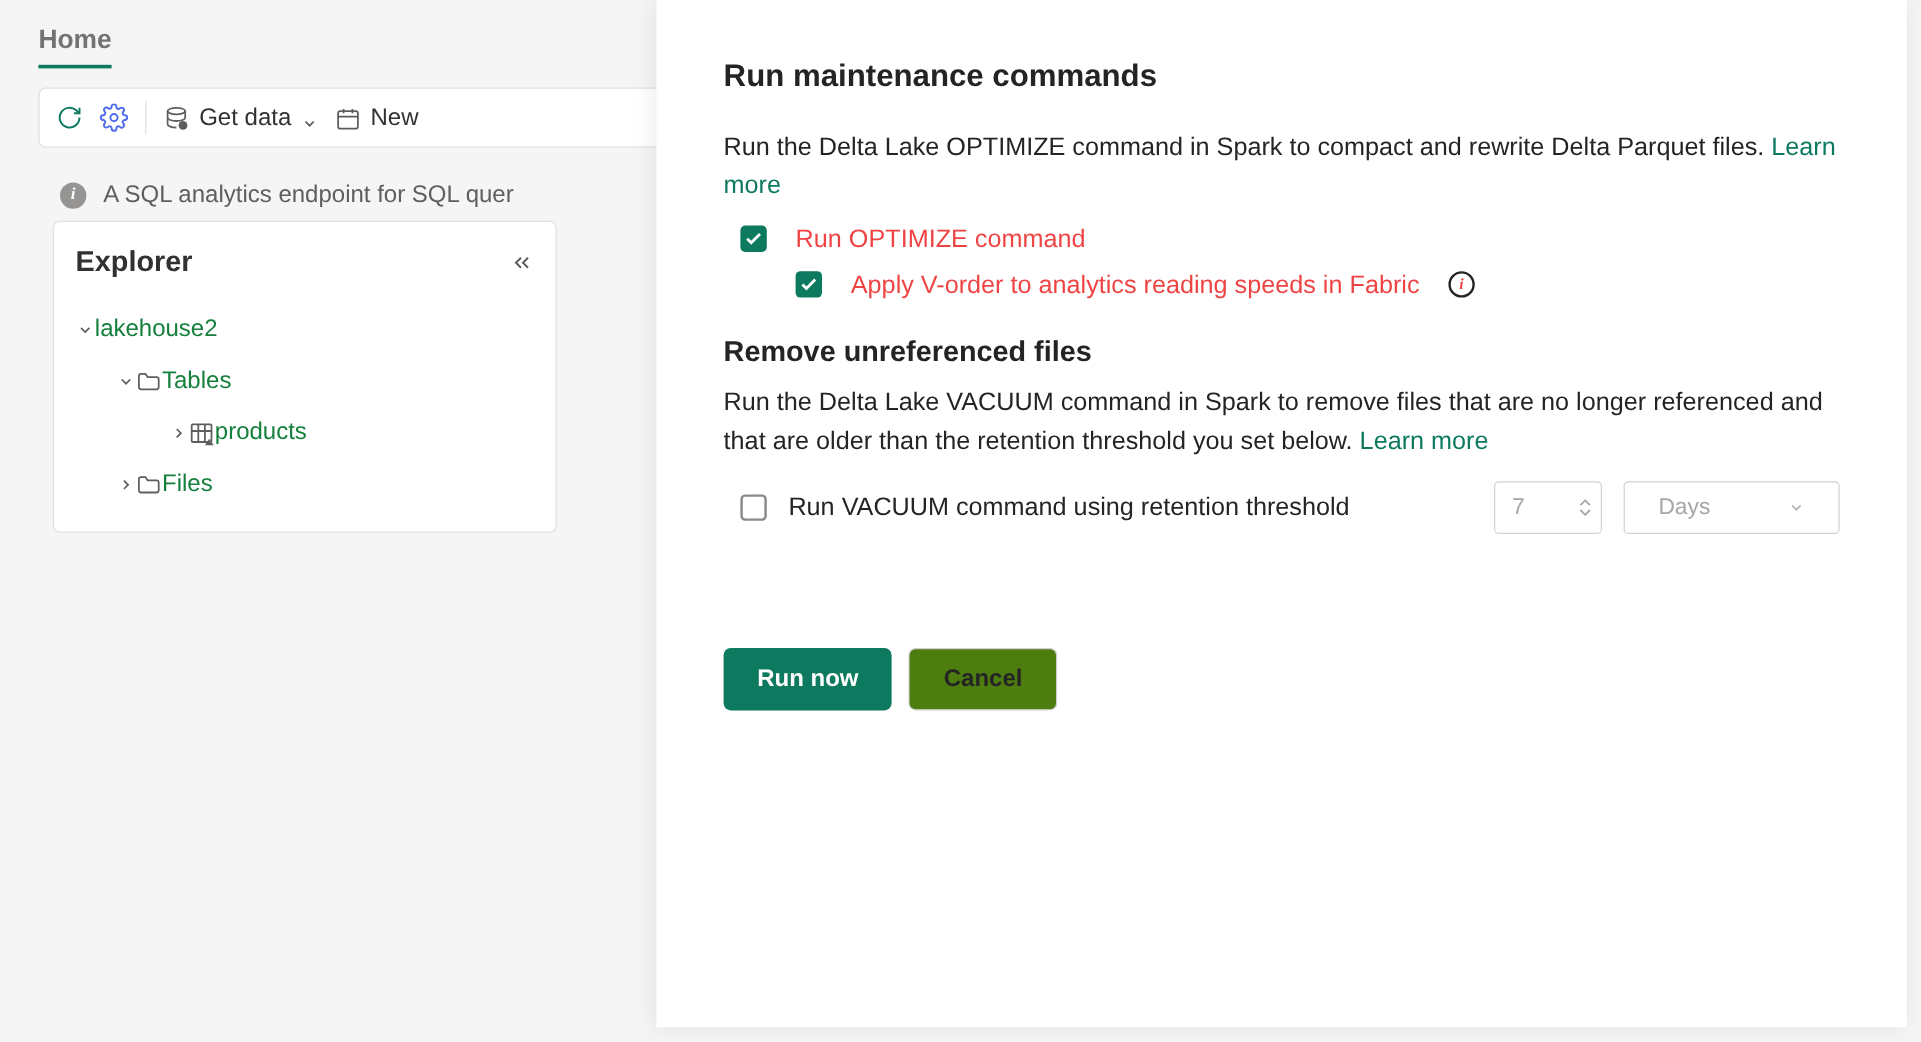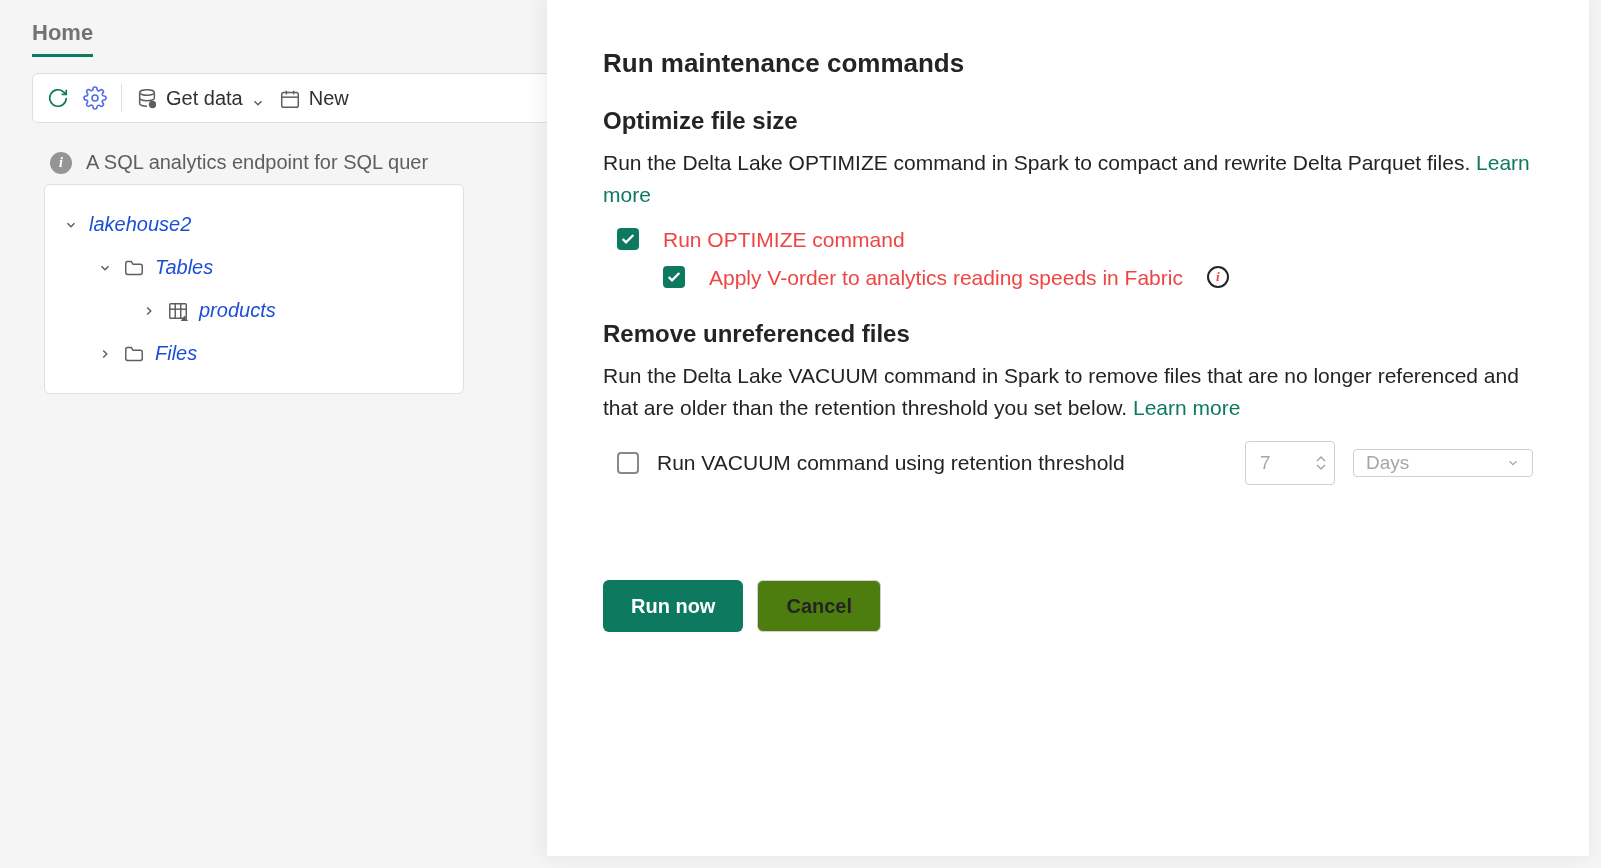--- a/index.html
+++ b/index.html
@@ -16,21 +16,21 @@
     .toolbar-item { display: flex; align-items: flex-end; gap: 8px; color: #323130; font-size: 20px; cursor: pointer; }
     .icon-btn { display: flex; align-items: center; justify-content: center; cursor: pointer; color: #605e5c; }
 
     .info-bar { display: flex; align-items: center; gap: 14px; padding: 10px 18px; color: #605e5c; font-size: 20px; }
     .info-icon-circle { width: 22px; height: 22px; border-radius: 50%; background: #979593; color: #fff; display: flex; align-items: center; justify-content: center; font-size: 14px; font-weight: bold; font-style: italic; font-family: serif; }
 
     .explorer-panel { background: #fff; border: 1px solid #e1dfdd; border-radius: 6px; margin: 0 12px; padding: 12px 0; width: 420px; }
     .explorer-header { display: flex; align-items: center; justify-content: space-between; padding: 8px 18px 14px 18px; }
     .explorer-title { font-size: 24px; color: #323130; font-weight: 600; }
     .tree { padding: 6px 0; }
-    .tree-row { display: flex; align-items: center; gap: 10px; padding: 10px 18px; font-size: 20px; color: #1d4ed8; cursor: pointer; font-style: italic; }
+    .tree-row { display: flex; align-items: center; padding: 10px 18px; font-size: 20px; color: #15803d; cursor: pointer; }
     .tree-indent-1 { padding-left: 52px; }
     .tree-indent-2 { padding-left: 96px; }
     .chev { width: 16px; display: inline-flex; justify-content: center; color: #605e5c; }
 
     
     .side-panel { position: absolute; top: 0; right: 12px; bottom: 12px; width: 1042px; background: #fff; box-shadow: -2px 0 20px rgba(0,0,0,0.08); padding: 48px 56px; }
     .panel-h1 { font-size: 26px; font-weight: 600; color: #242424; margin-bottom: 28px; }
     .panel-h2 { font-size: 24px; font-weight: 600; color: #242424; margin-bottom: 12px; margin-top: 10px; }
     .panel-p { font-size: 21px; color: #242424; line-height: 1.5; margin-bottom: 18px; }
     .link { color: #0d7a5f; cursor: pointer; }
@@ -40,21 +40,21 @@
     .checkbox { width: 22px; height: 22px; border-radius: 4px; display: flex; align-items: center; justify-content: center; cursor: pointer; flex-shrink: 0; }
     .checkbox.checked { background: #0d7a5f; }
     .checkbox.unchecked { border: 2px solid #888; background: #fff; }
     .checkbox svg { stroke: #fff; }
     .info-outline { width: 22px; height: 22px; border: 2px solid #242424; border-radius: 50%; display: flex; align-items: center; justify-content: center; font-size: 13px; font-weight: bold; cursor: pointer; font-family: serif; font-style: italic; }
 
     .vacuum-row { display: flex; align-items: center; gap: 18px; margin: 14px 0 14px 14px; }
     .vacuum-label { font-size: 21px; color: #242424; flex: 0 0 auto; }
     .number-field { display: flex; align-items: center; border: 1px solid #d1d1d1; border-radius: 4px; height: 44px; width: 90px; padding: 0 8px 0 14px; color: #a6a6a6; font-size: 19px; justify-content: space-between; }
     .spinner { display: flex; flex-direction: column; font-size: 10px; color: #a6a6a6; line-height: 1; gap: 2px; cursor: pointer; }
-    .select-field { display: flex; align-items: center; justify-content: space-between; border: 1px solid #d1d1d1; border-radius: 4px; height: 28px; width: 180px; padding: 0 12px; color: #a6a6a6; font-size: 19px; cursor: pointer; }
+    .select-field { display: flex; align-items: center; justify-content: space-between; border: 1px solid #d1d1d1; border-radius: 4px; height: 44px; width: 180px; padding: 0 28px; color: #a6a6a6; font-size: 19px; cursor: pointer; }
 
     .panel-actions { display: flex; gap: 14px; margin-top: 80px; }
     .btn { height: 52px; padding: 0 28px; border-radius: 6px; font-size: 20px; font-weight: 600; display: flex; align-items: center; justify-content: center; cursor: pointer; margin-top: 15px; }
     .btn-primary { background: #0d7a5f; color: #fff; border: none; }
     .btn-secondary { background: #4d7c0f; color: #242424; border: 1px solid #d1d1d1; }
 
     svg { display: block; }
   </style>
 </head>
 <body>
@@ -106,20 +106,29 @@
       <span>New</span>
     </div>
   </div>
 
   <div class="info-bar">
     <span class="info-icon-circle">i</span>
     <span>A SQL analytics endpoint for SQL quer</span>
   </div>
 
   <div class="explorer-panel">
+    <div class="explorer-header">
+      <span class="explorer-title">Explorer</span>
+      <span>
+        <svg width="20" height="20" viewBox="0 0 24 24" fill="none" stroke="#605e5c" stroke-width="2">
+            <polyline points="11 17 6 12 11 7"></polyline>
+            <polyline points="18 17 13 12 18 7"></polyline>
+          </svg>
+      </span>
+    </div>
     <div class="tree">
       <div class="tree-row">
         <span class="chev">
             <svg width="14" height="14" viewBox="0 0 24 24" fill="none" stroke="#605e5c" stroke-width="2.5">
               <polyline points="6 9 12 15 18 9"></polyline>
             </svg>
           </span>
         <span>lakehouse2</span>
       </div>
       <div class="tree-row tree-indent-1">
@@ -165,21 +174,20 @@
           </span>
         <span>Files</span>
       </div>
     </div>
   </div>
 </div>
 
 <div class="side-panel">
   <h1 class="panel-h1">Run maintenance commands</h1>
 
-  <h2 class="panel-h2">Optimize file size</h2>
   <p class="panel-p">
     <span>Run the Delta Lake OPTIMIZE command in Spark to compact and rewrite Delta Parquet files. </span><span class="link">Learn more</span>
   </p>
 
   <div class="check-row">
     <span class="checkbox checked">
       <svg width="16" height="16" viewBox="0 0 24 24" fill="none" stroke-width="3.5">
           <polyline points="20 6 9 17 4 12"></polyline>
         </svg>
     </span>

